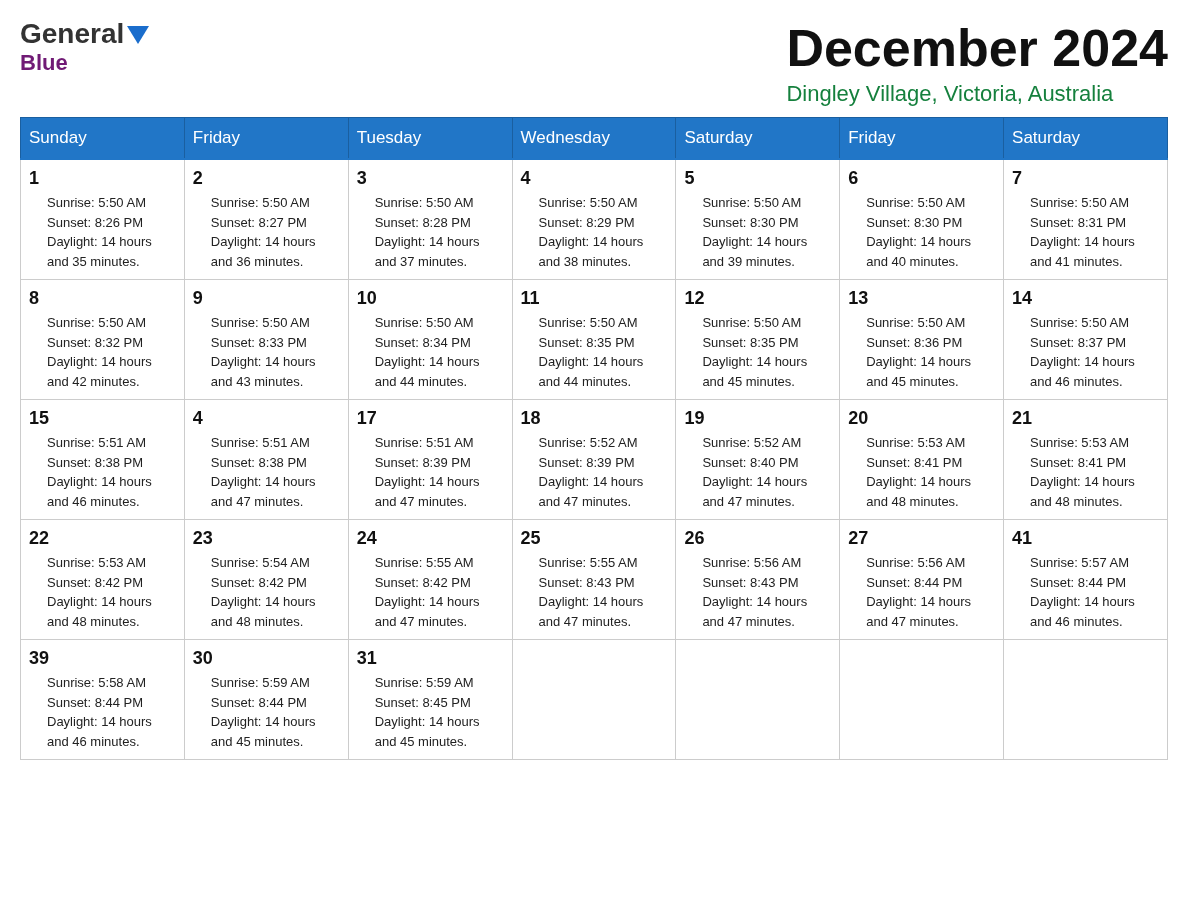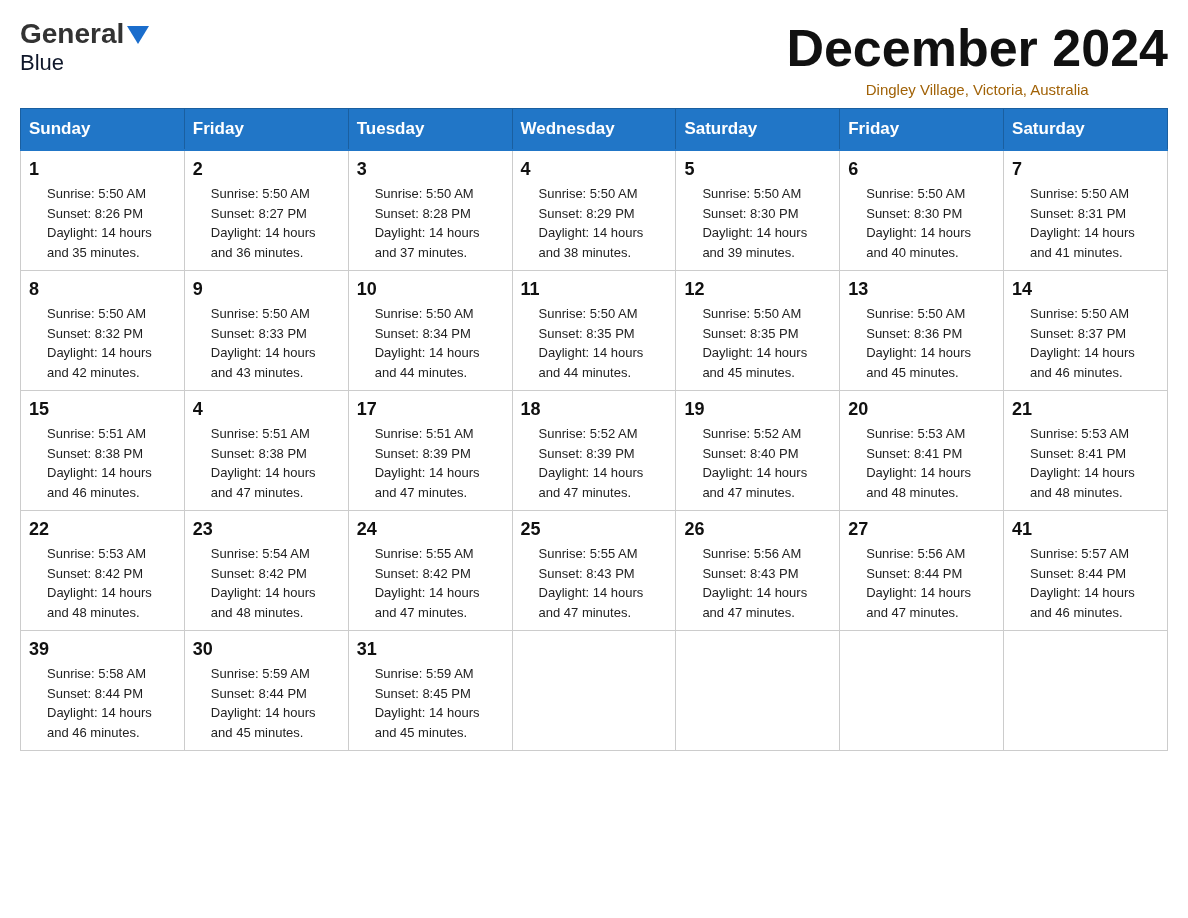--- a/index.html
+++ b/index.html
@@ -25,48 +25,48 @@
       font-weight: bold;
       color: #333;
       line-height: 1;
     }
     .logo-line {
       display: flex;
       align-items: center;
     }
     .logo-blue-line {
       font-size: 22px;
-      color: #0f172a;
-      font-weight: normal;
+      color: #701a75;
+      font-weight: bold;
       margin-top: 2px;
     }
     .title-block {
-      text-align: center;
+      text-align: left;
     }
     .month-title {
       font-size: 52px;
       font-weight: bold;
       color: #111;
       line-height: 1.1;
     }
     .location-subtitle {
-      font-size: 15px;
-      color: #a16207;
+      font-size: 22px;
+      color: #15803d;
       margin-top: 4px;
     }
     .calendar {
       width: 100%;
       border-collapse: collapse;
       margin-top: 10px;
     }
     .calendar thead th {
       background-color: #2176c7;
       color: #fff;
       font-size: 17px;
-      font-weight: bold;
+      font-weight: normal;
       padding: 10px 8px;
       text-align: left;
       border: 1px solid #1a5fa0;
     }
     .calendar tbody td {
       vertical-align: top;
       border: 1px solid #ccc;
       padding: 8px 8px 8px 8px;
       width: 14.28%;
       min-height: 110px;

